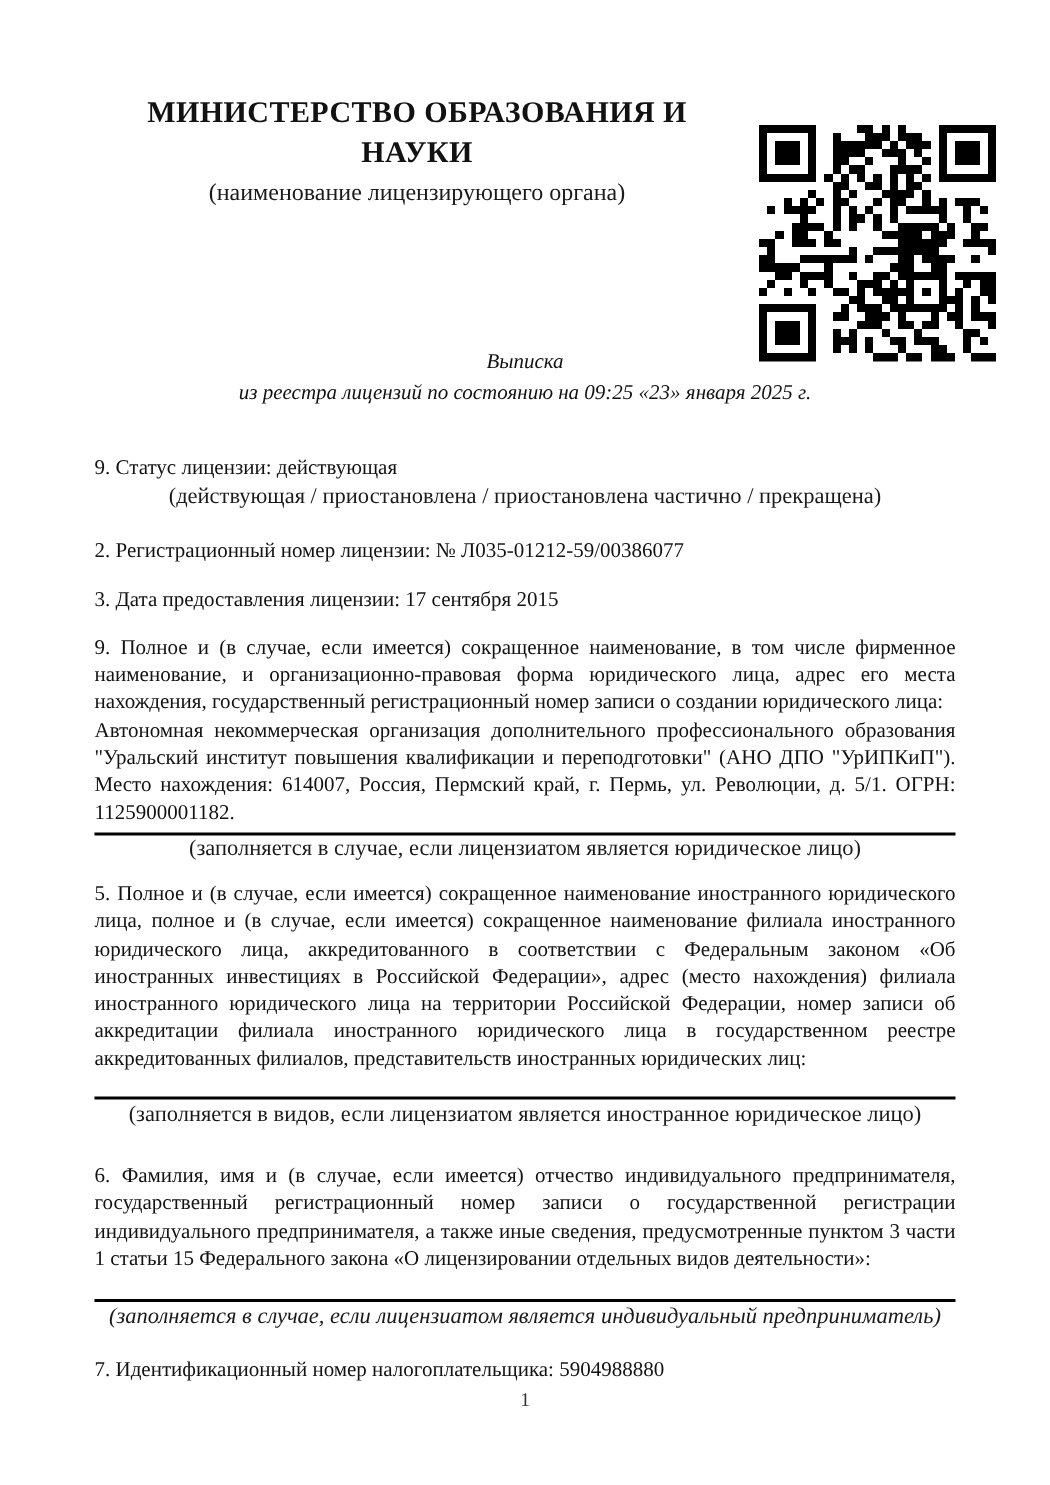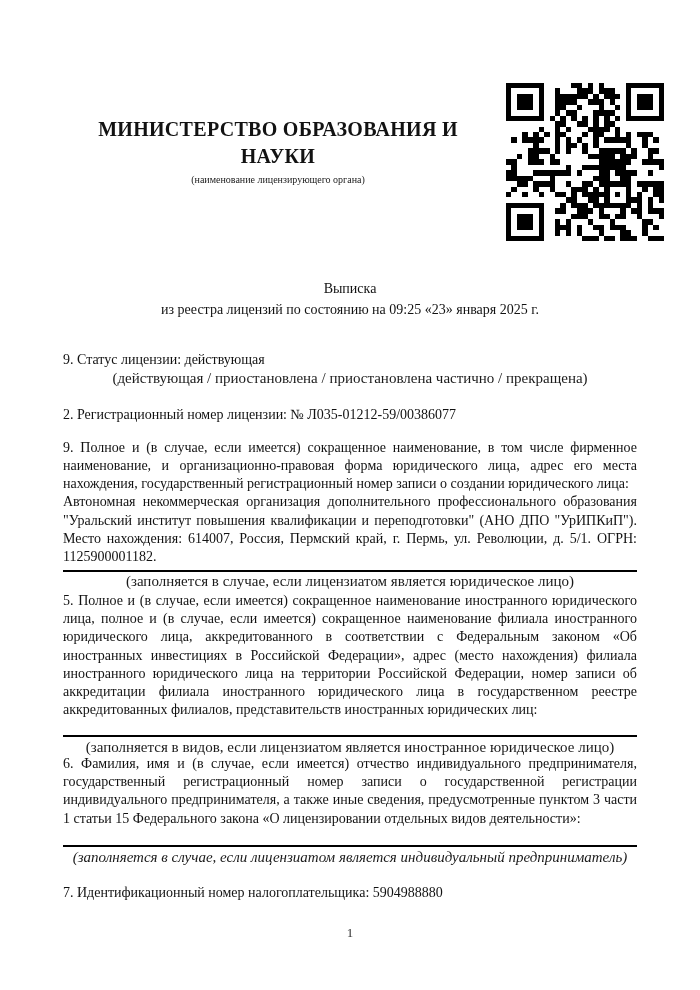--- a/index.html
+++ b/index.html
@@ -21,41 +21,42 @@
   
   .qr-wrap {
     position: absolute;
     top: 83px;
     right: 36px;
     width: 158px;
     height: 158px;
   }
   .qr-wrap svg { width: 100%; height: 100%; display: block; }
   .ministry {
-    padding-top: 116px;
+    padding-top: 62px;
     width: 430px;
     text-align: center;
   }
   .ministry-name {
     font-size: 20px;
     font-weight: bold;
     line-height: 27px;
     letter-spacing: 0.3px;
   }
   .ministry-caption {
-    font-size: 10px;
+    font-size: 16px;
     margin-top: 4px;
     color: #1a1a1a;
   }
   
   .doc-title {
     margin-top: 93px;
     text-align: center;
     font-size: 14px;
     line-height: 21px;
+    font-style: italic;
   }
   
   .items { font-size: 14px; line-height: 18.3px; }
   .item p.body { text-align: justify; }
   .caption {
     font-size: 15px;
     line-height: 14px;
     text-align: center;
     color: #1a1a1a;
   }
@@ -64,24 +65,24 @@
     width: 100%;
     height: 0;
   }
   .item-1 { margin-top: 31px; }
   .item-1 .caption { margin-top: 2px; }
   .item-2 { margin-top: 21px; }
   .item-3 { margin-top: 14px; }
   .item-4 { margin-top: 14px; }
   .item-4 .rule { margin-top: 3px; }
   .item-4 .caption { margin-top: 2px; text-align: center; }
-  .item-5 { margin-top: 4px; }
+  .item-5 { margin-top: 15px; }
   .item-5 .rule { margin-top: 15px; }
   .item-5 .caption { margin-top: 3px; }
-  .item-6 { margin-top: 1px; }
+  .item-6 { margin-top: 26px; }
   .item-6 .rule { margin-top: 17px; }
   .item-6 .caption { margin-top: 3px; font-style: italic; }
   .item-7 { margin-top: 20px; }
   
   .page-number {
     position: absolute;
     left: 0;
     right: 0;
     top: 925px;
     text-align: center;
@@ -524,20 +525,23 @@
 
     <section class="item item-1">
       <p class="body">9. Статус лицензии: действующая</p>
       <p class="caption">(действующая / приостановлена / приостановлена частично / прекращена)</p>
     </section>
 
     <section class="item item-2">
       <p class="body">2. Регистрационный номер лицензии: № Л035-01212-59/00386077</p>
     </section>
 
+    <section class="item item-3">
+      <p class="body">3. Дата предоставления лицензии: 17 сентября 2015</p>
+    </section>
 
     <section class="item item-4">
       <p class="body">9. Полное и (в случае, если имеется) сокращенное наименование, в том числе фирменное наименование, и организационно-правовая форма юридического лица, адрес его места нахождения, государственный регистрационный номер записи о создании юридического лица:</p>
       <p class="body">Автономная некоммерческая организация дополнительного профессионального образования "Уральский институт повышения квалификации и переподготовки" (АНО ДПО "УрИПКиП"). Место нахождения: 614007, Россия, Пермский край, г. Пермь, ул. Революции, д. 5/1. ОГРН: 1125900001182.</p>
       <div class="rule"></div>
       <p class="caption">(заполняется в случае, если лицензиатом является юридическое лицо)</p>
     </section>
 
     <section class="item item-5">
       <p class="body">5. Полное и (в случае, если имеется) сокращенное наименование иностранного юридического лица, полное и (в случае, если имеется) сокращенное наименование филиала иностранного юридического лица, аккредитованного в соответствии с Федеральным законом «Об иностранных инвестициях в Российской Федерации», адрес (место нахождения) филиала иностранного юридического лица на территории Российской Федерации, номер записи об аккредитации филиала иностранного юридического лица в государственном реестре аккредитованных филиалов, представительств иностранных юридических лиц:</p>

